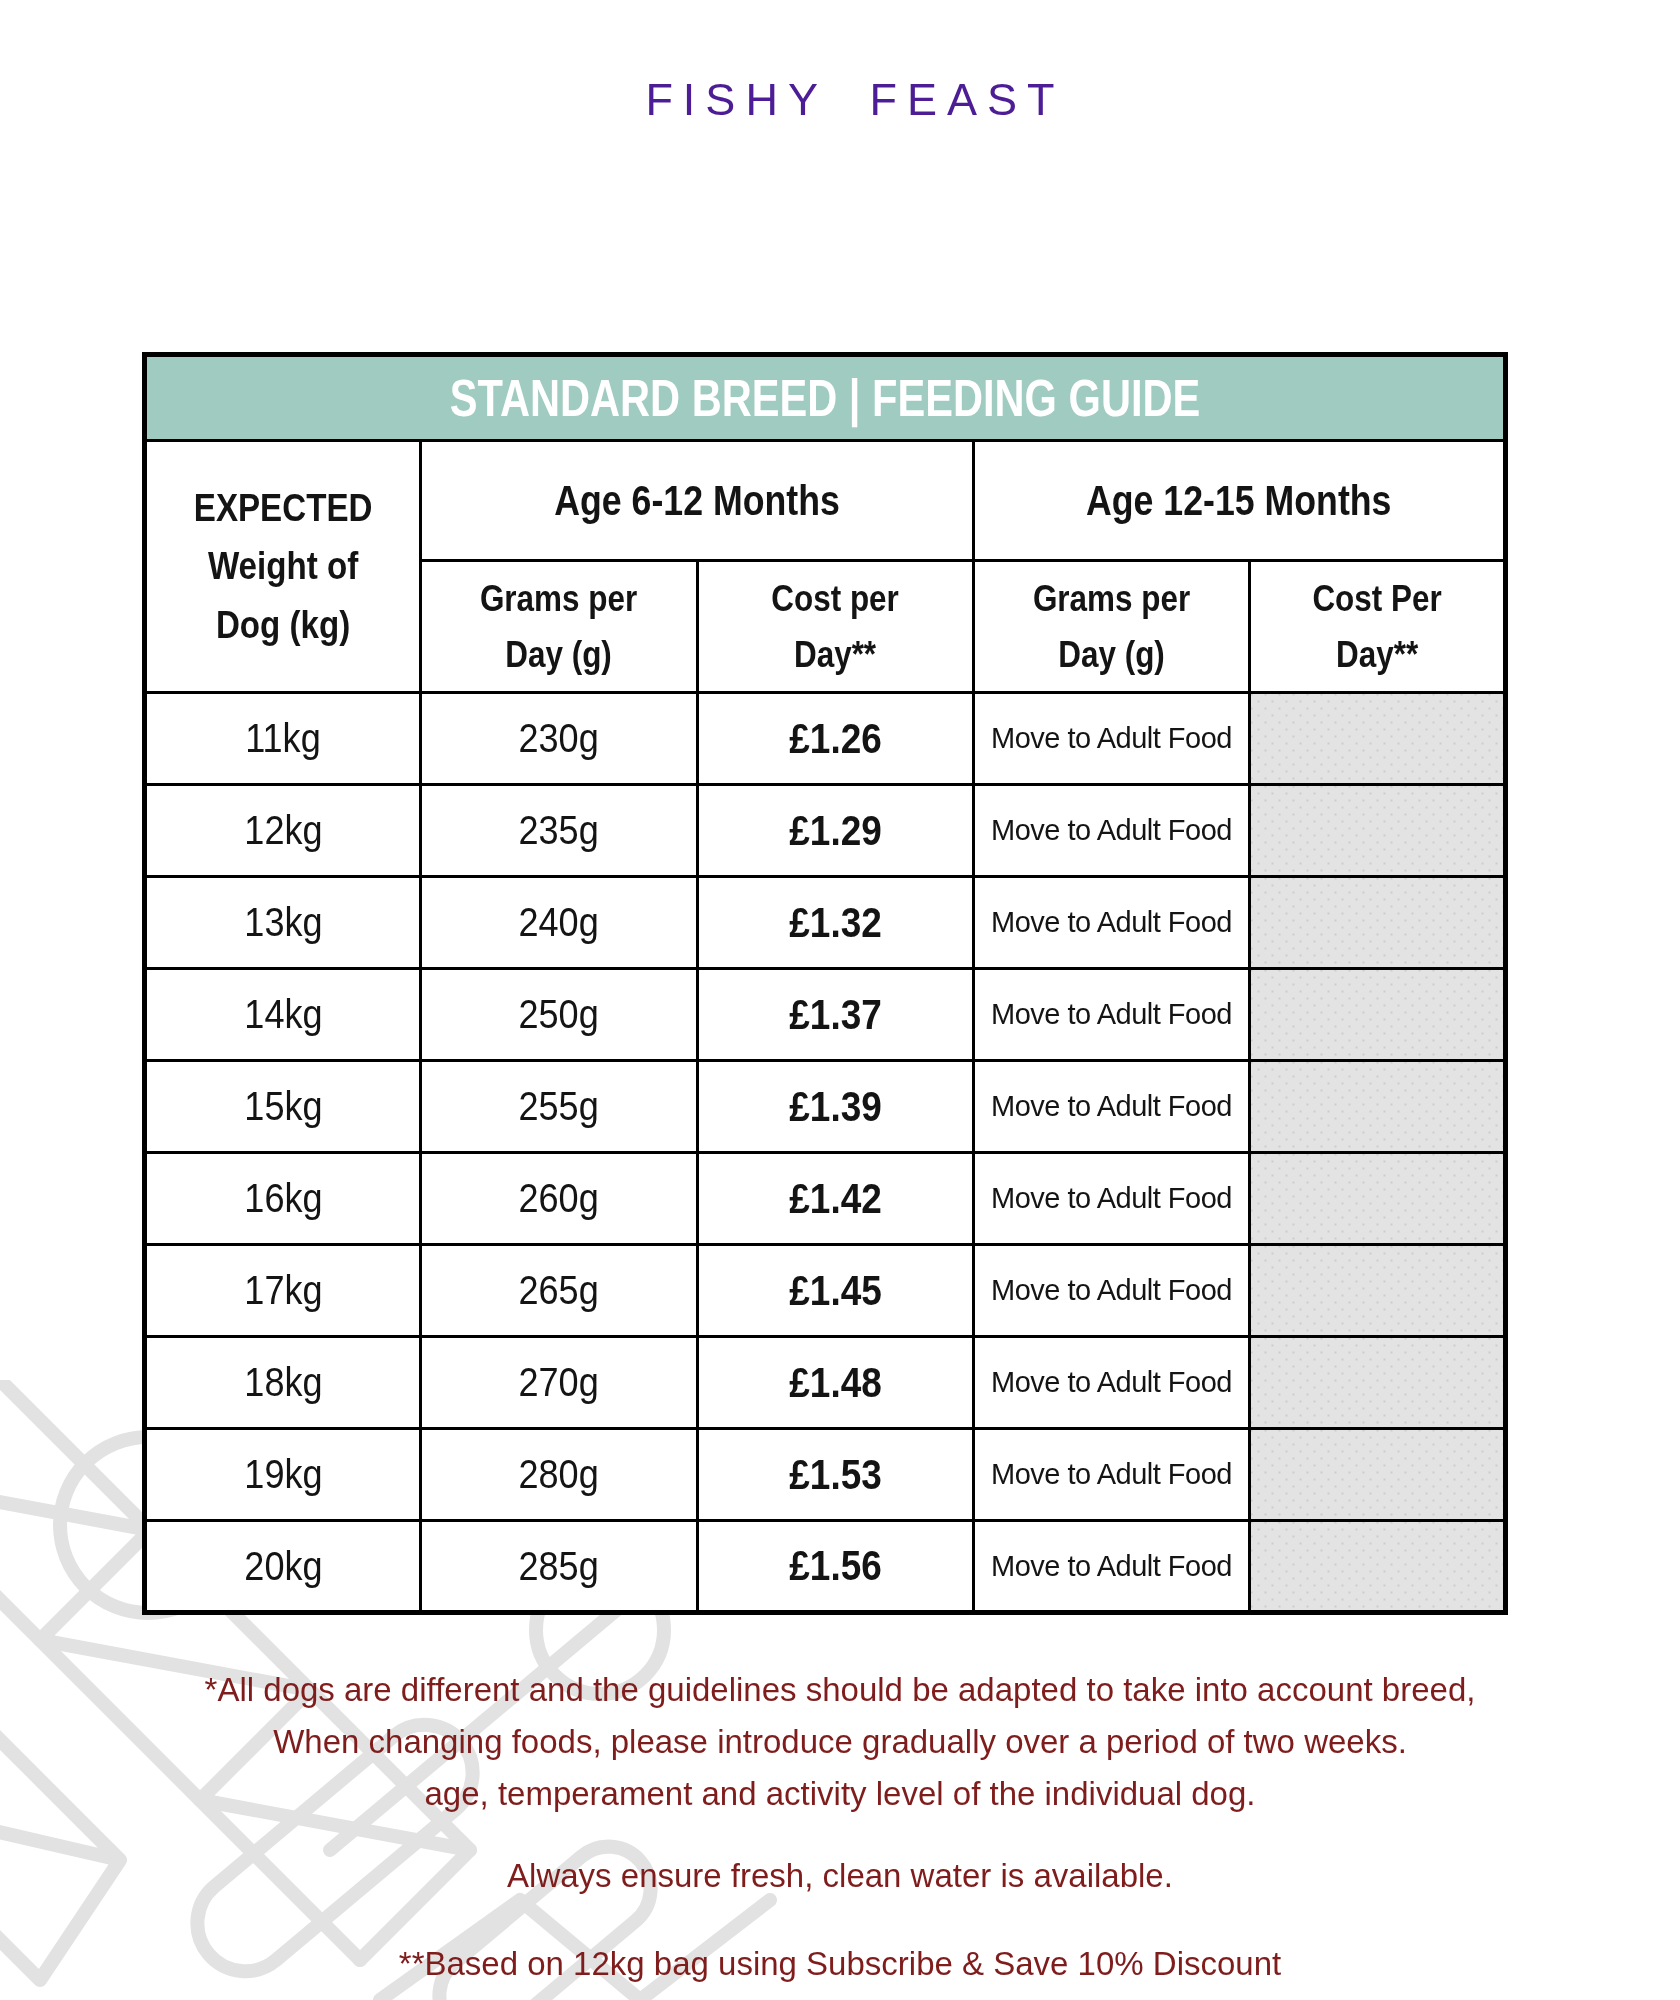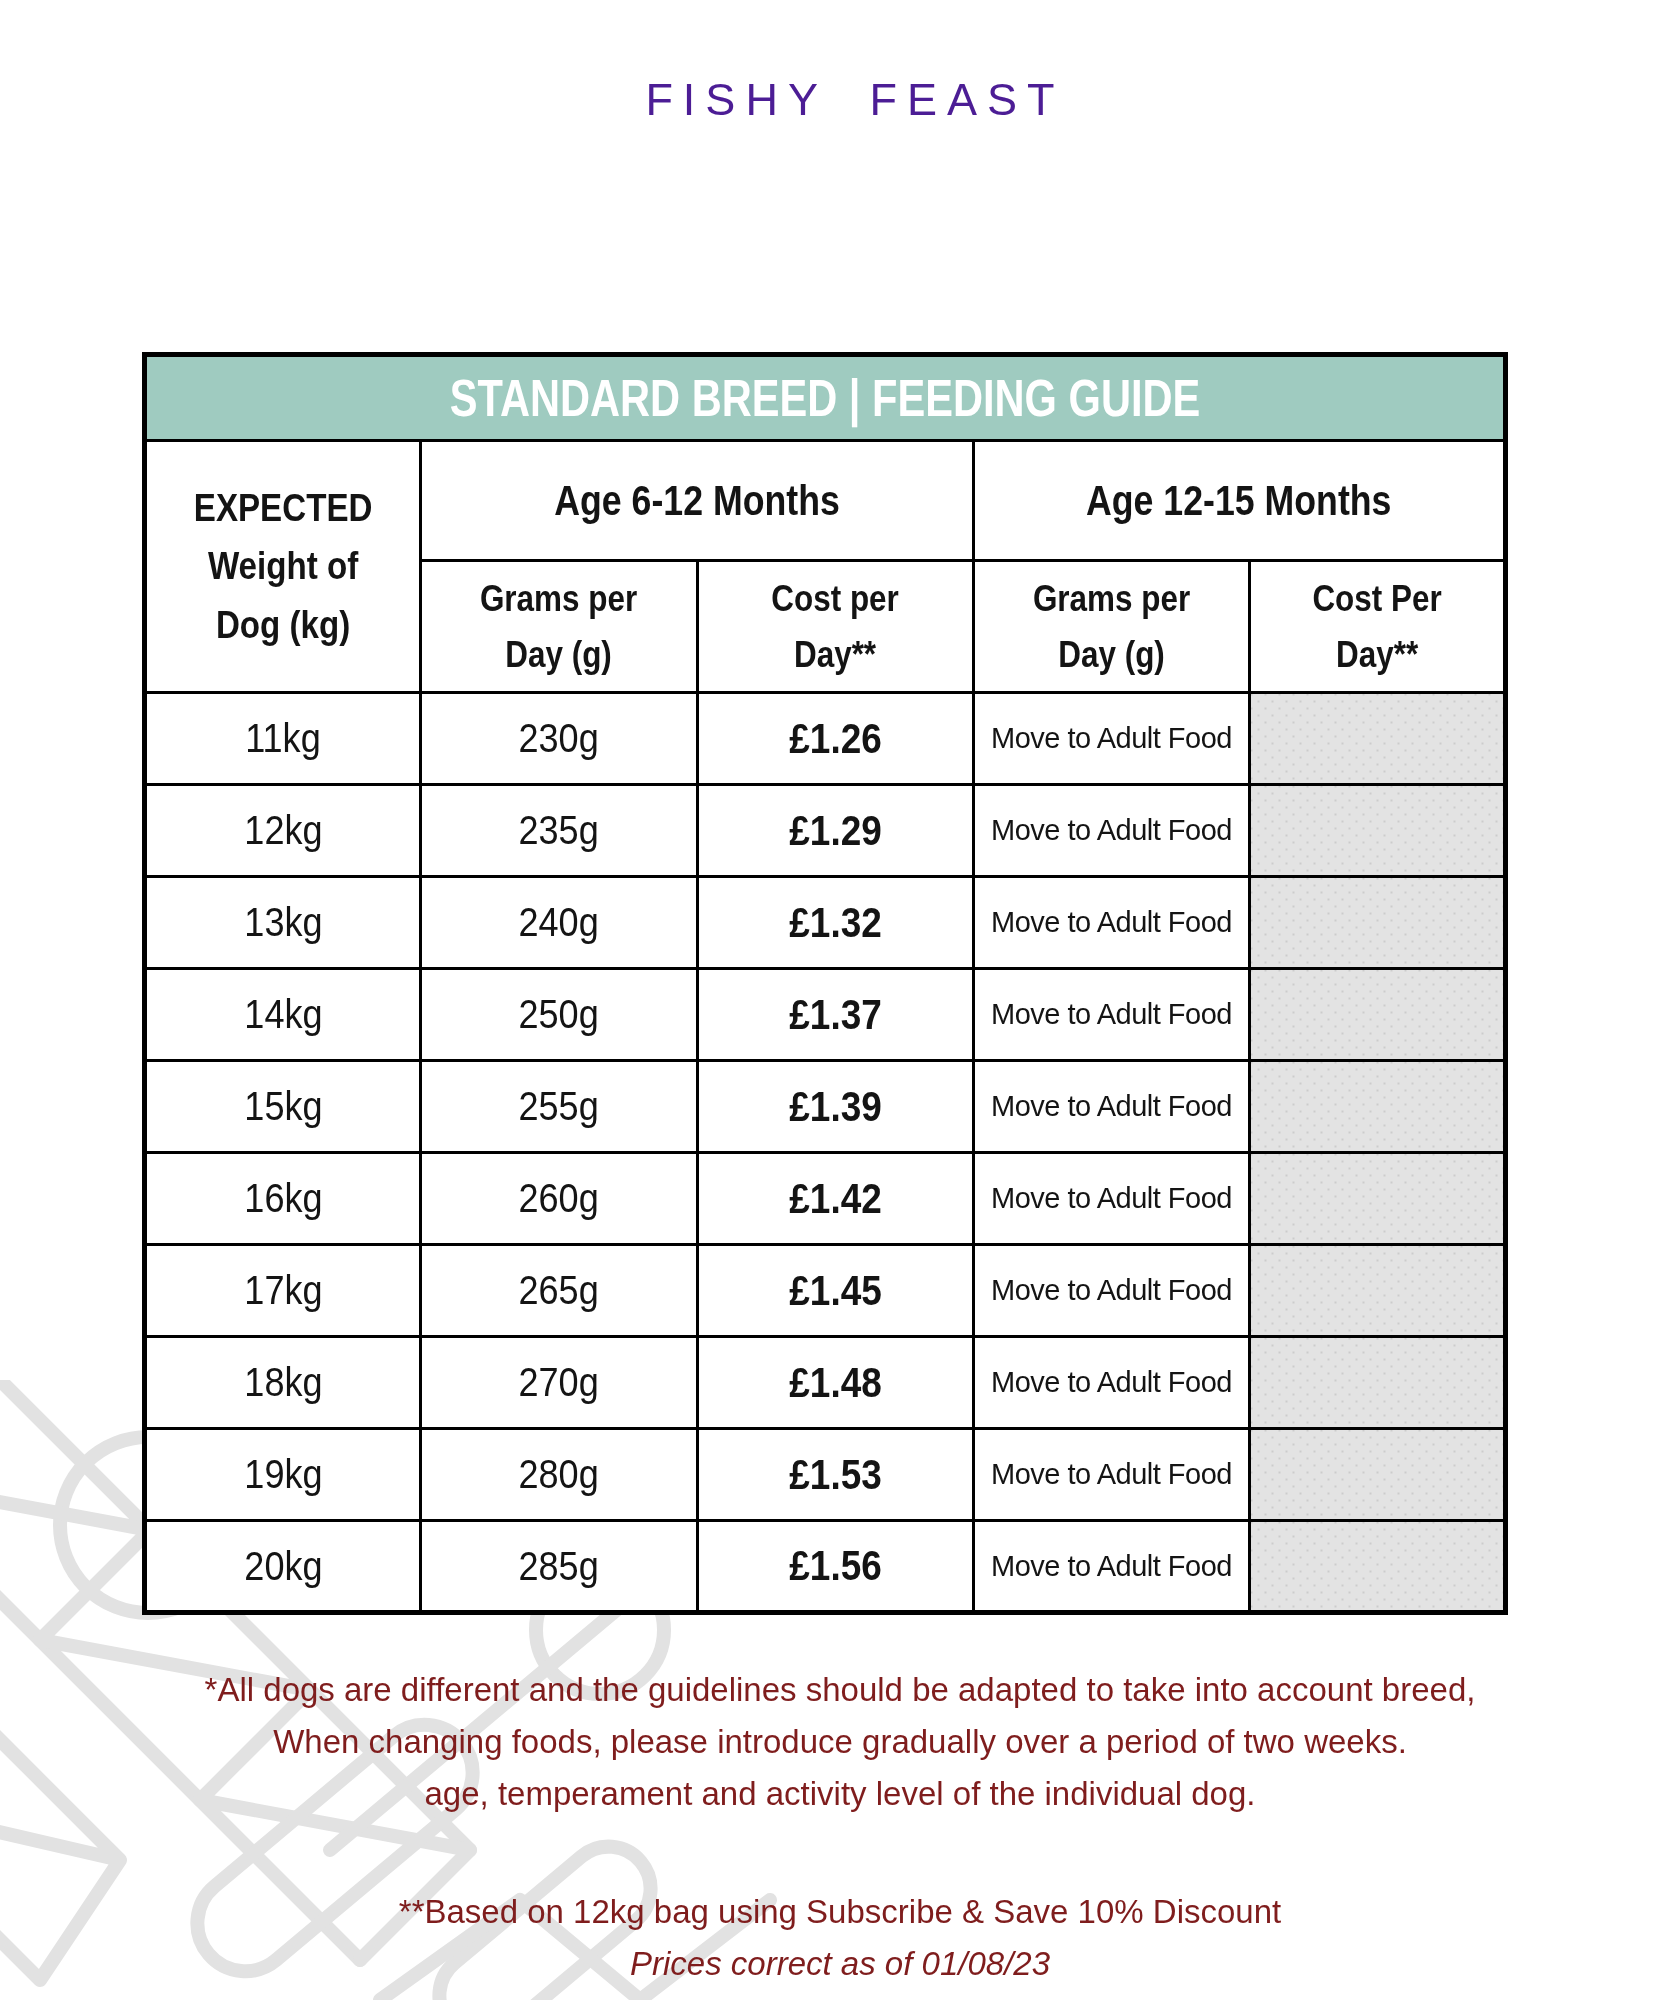--- a/index.html
+++ b/index.html
@@ -189,18 +189,19 @@
         <td class="cell-disabled"></td>
       </tr>
     </tbody>
   </table>
 
   <div class="footnotes">
     <div>*All dogs are different and the guidelines should be adapted to take into account breed,</div>
     <div>When changing foods, please introduce gradually over a period of two weeks.</div>
     <div>age, temperament and activity level of the individual dog.</div>
     <div class="fn-gap-sm"></div>
+    <div>Always ensure fresh, clean water is available.</div>
     <div class="fn-gap-md"></div>
     <div>**Based on 12kg bag using Subscribe &amp; Save 10% Discount</div>
     <div class="italic">Prices correct as of 01/08/23</div>
   </div>
 
 </div>
 
 </body></html>

